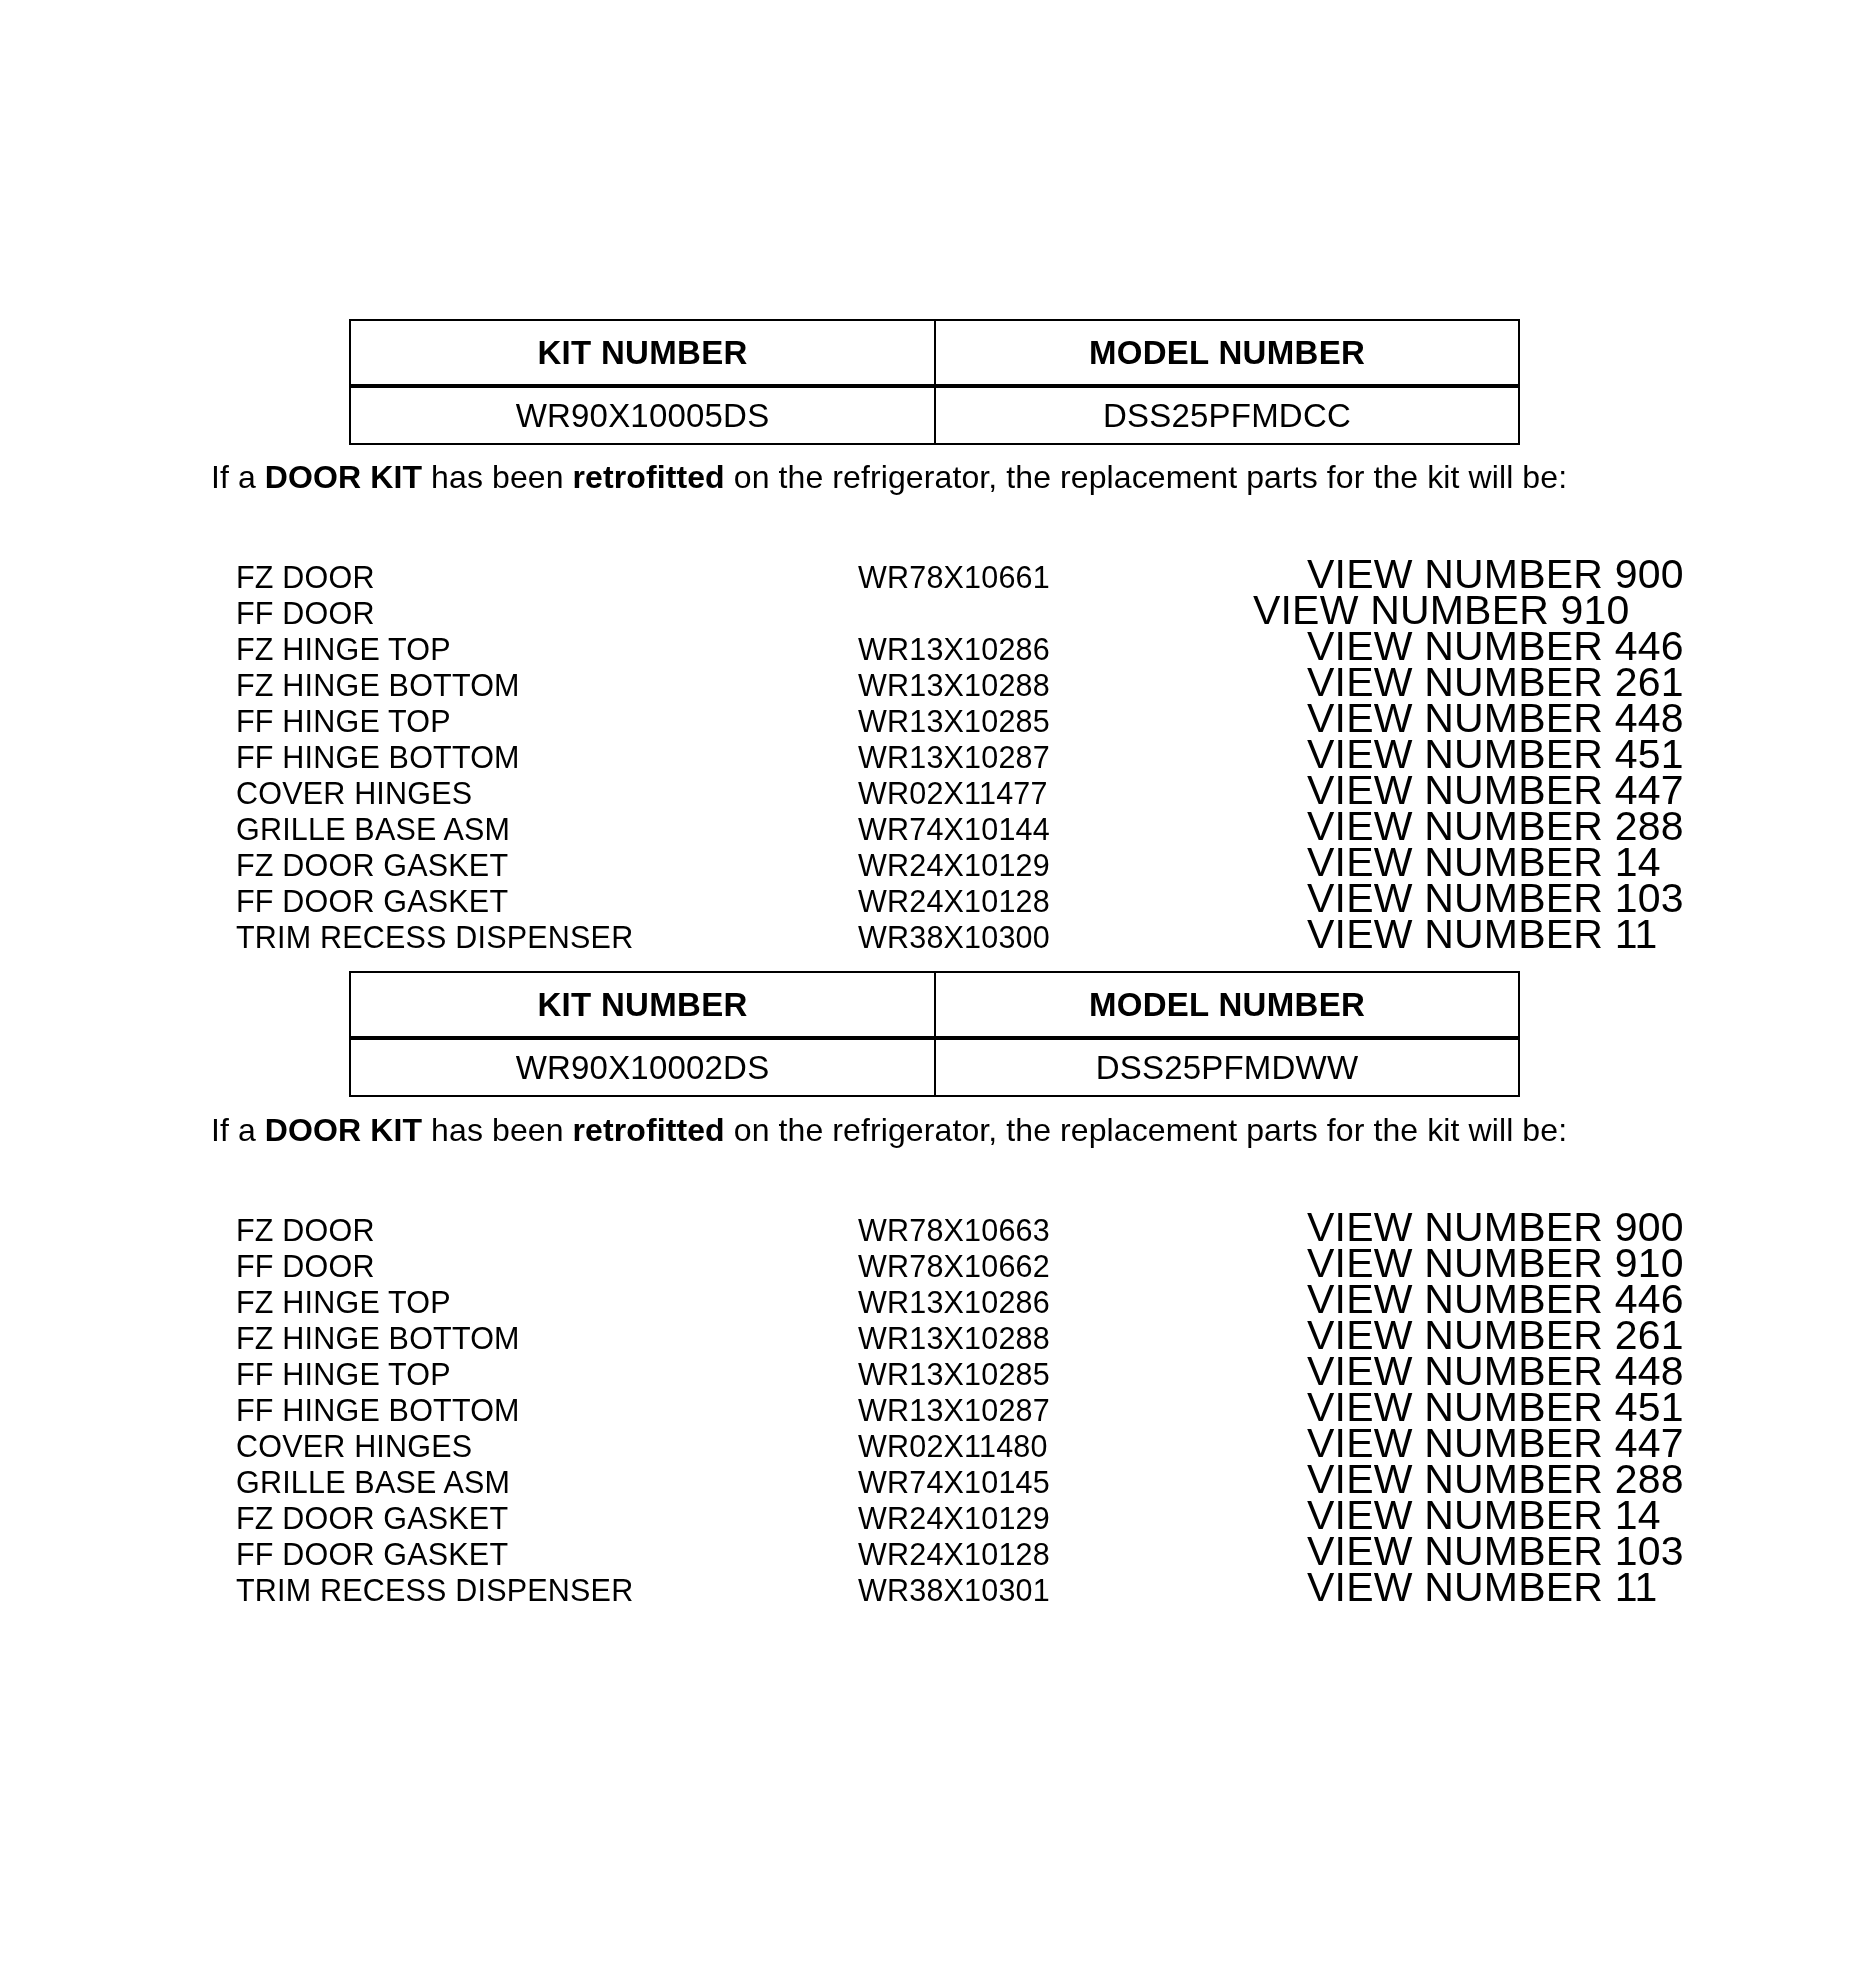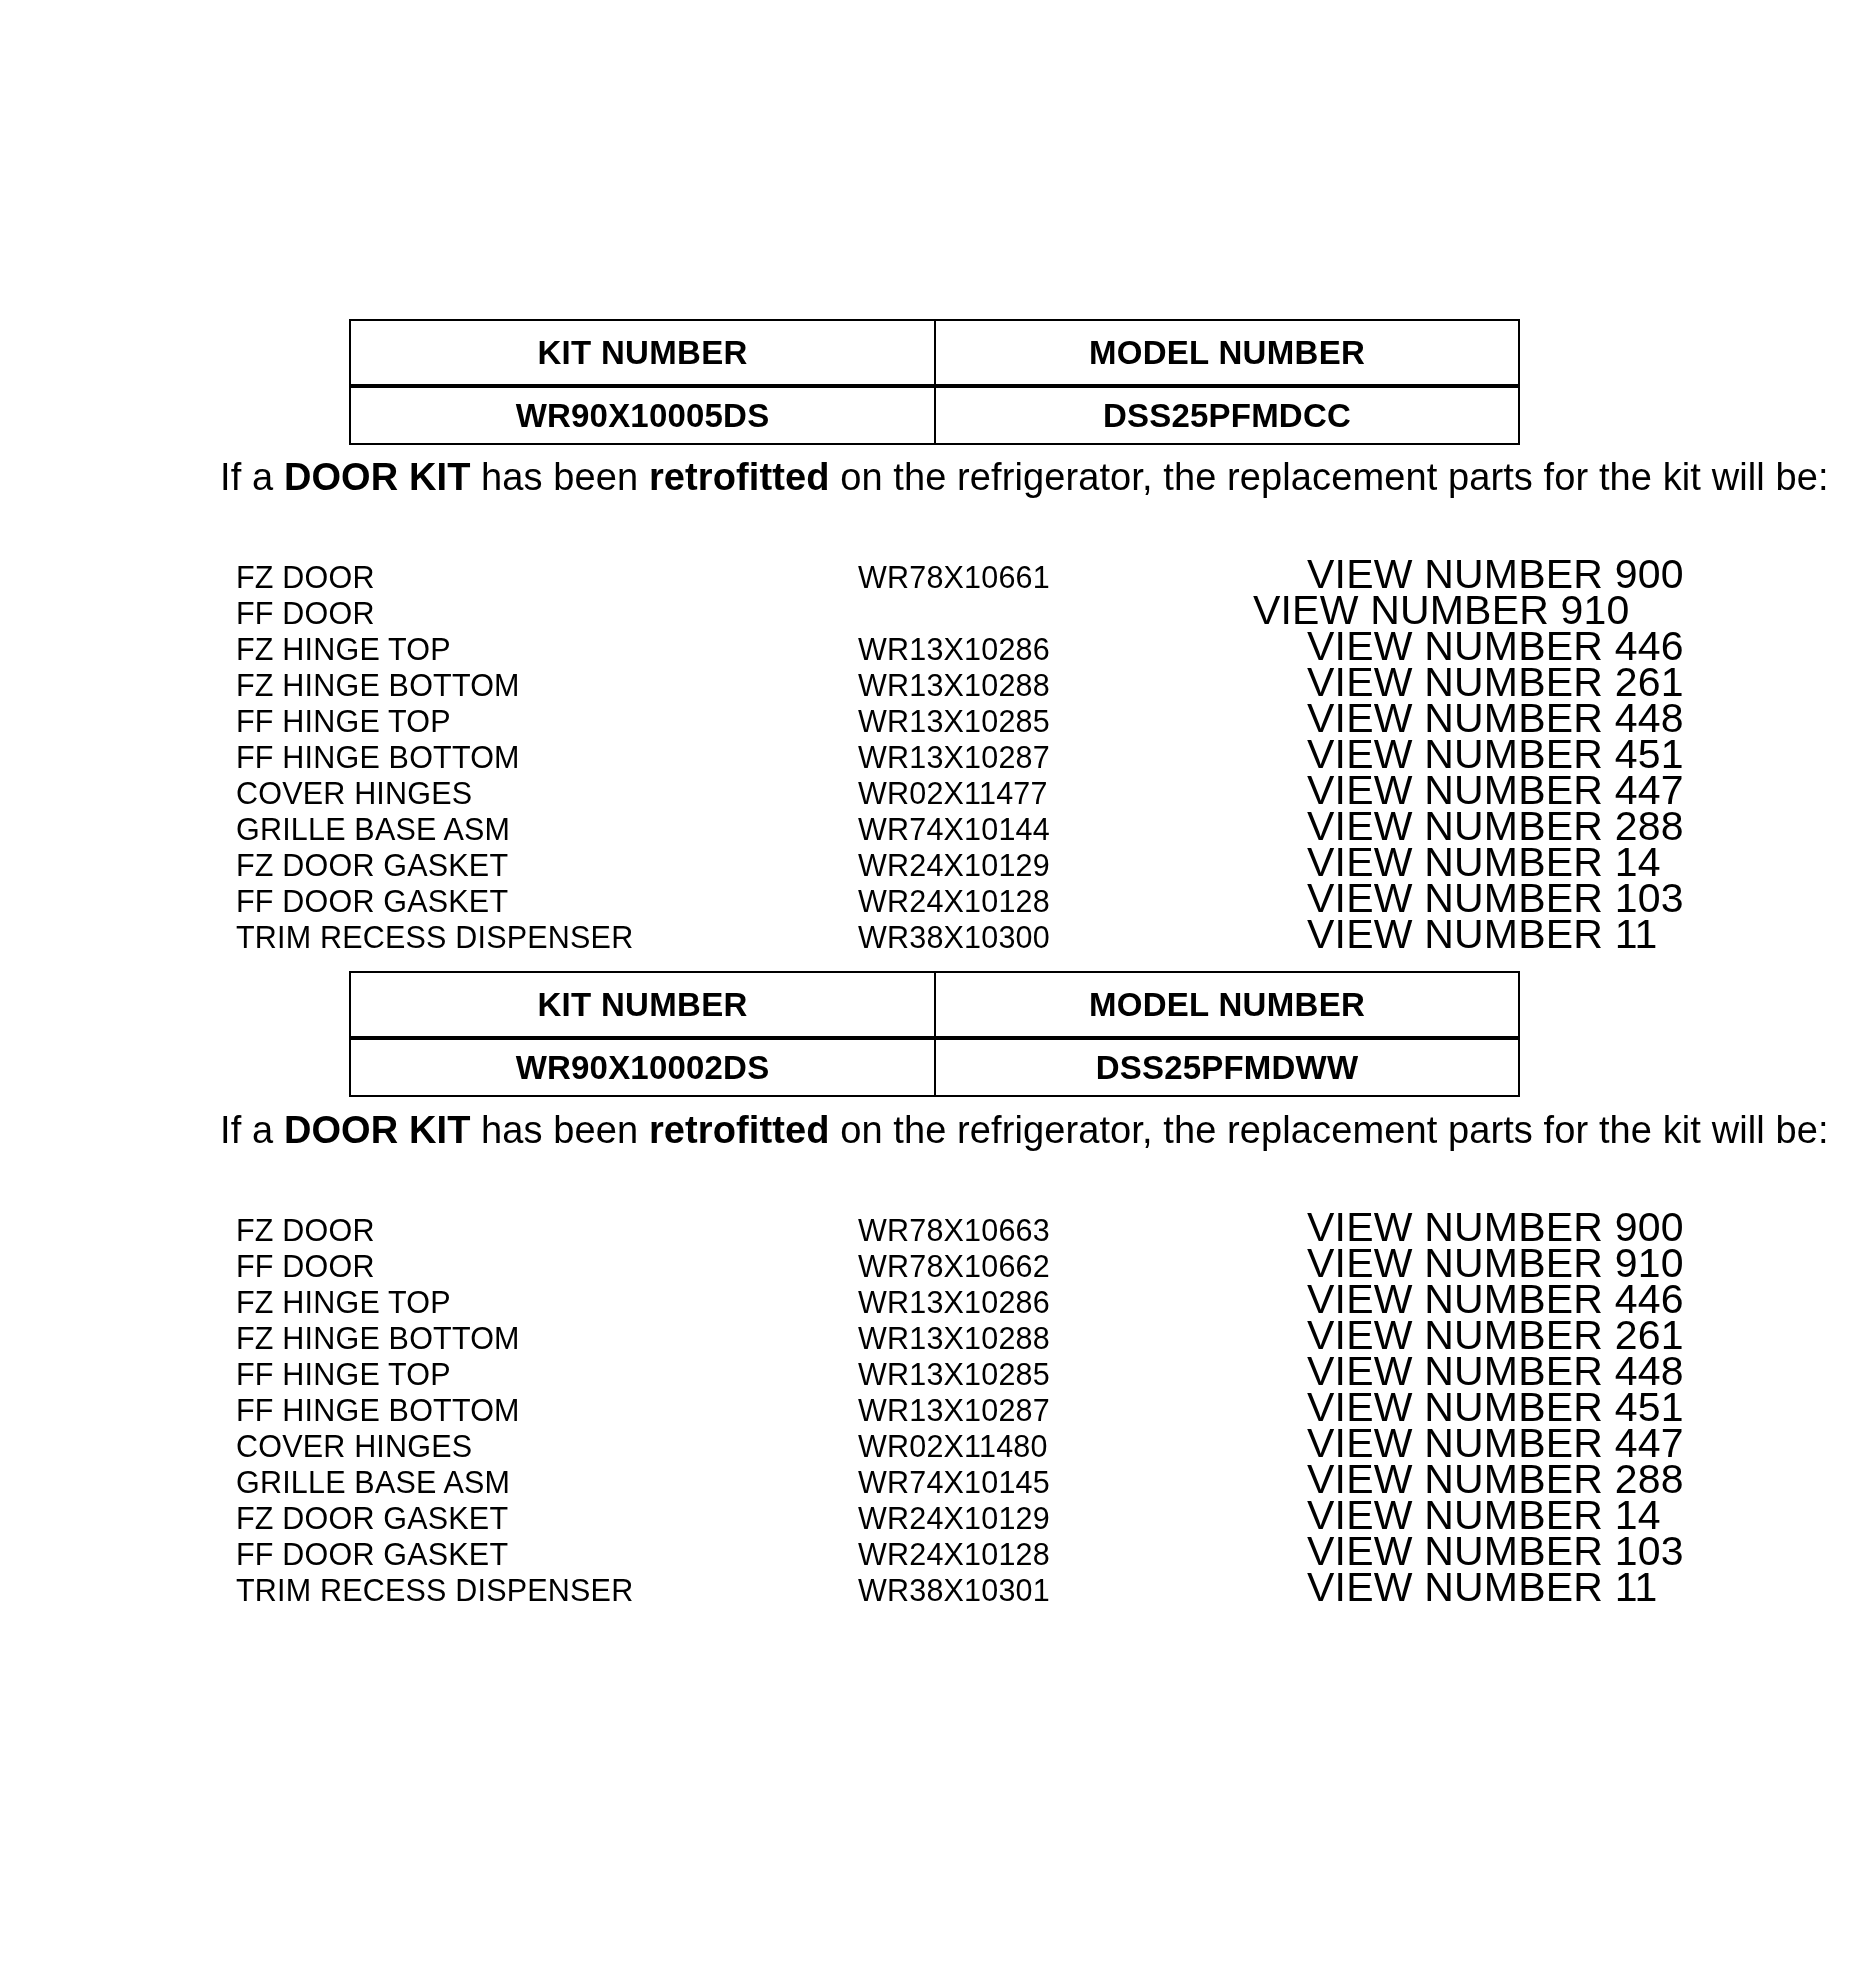--- a/index.html
+++ b/index.html
@@ -48,29 +48,29 @@
     height: 55px;
     border-top-width: 0;
   }
   .kit-table tr.head-row td span {
     font-size: 33px;
     font-weight: bold;
     letter-spacing: 0.3px;
   }
   .kit-table tr.val-row td span {
     font-size: 33px;
-    font-weight: bold;
+    font-weight: normal;
     letter-spacing: 0.2px;
   }
 
   
   .intro {
     position: absolute;
-    left: 220px;
-    font-size: 38px;
+    left: 211px;
+    font-size: 32px;
     line-height: 35px;
     white-space: nowrap;
     letter-spacing: 0.1px;
   }
   .intro b { font-weight: bold; }
 
   
   .parts {
     position: absolute;
     left: 236px;

